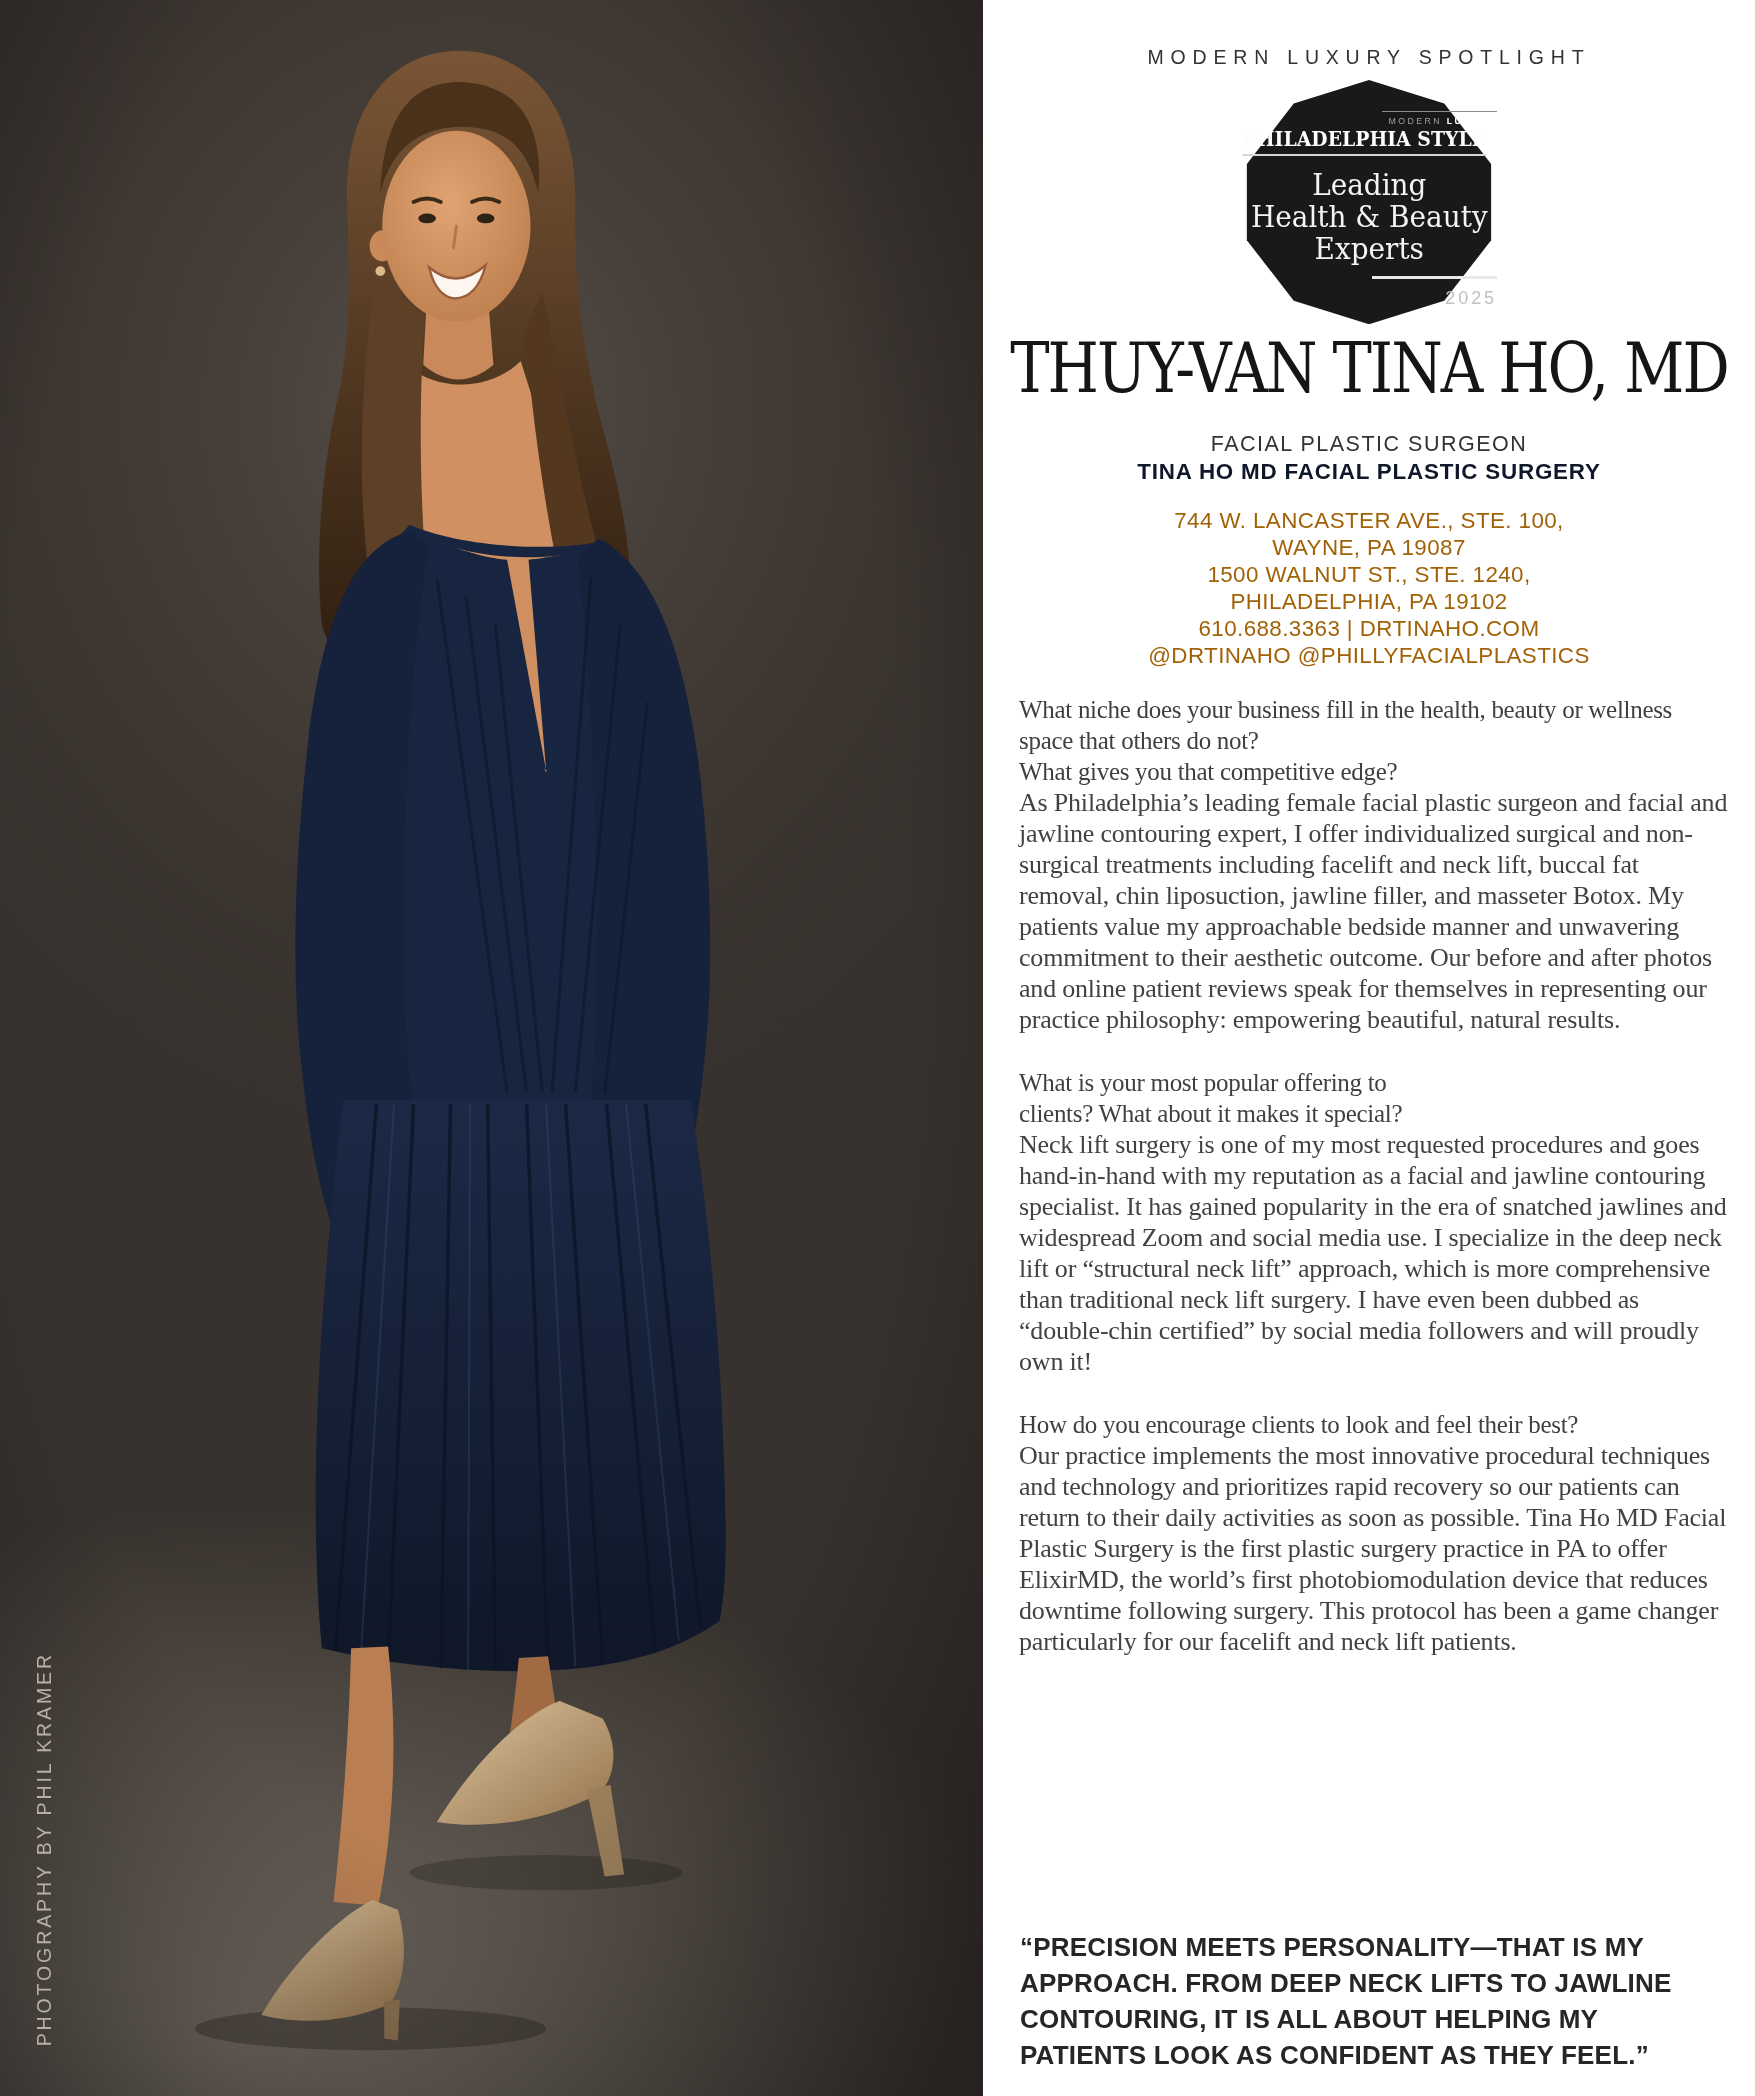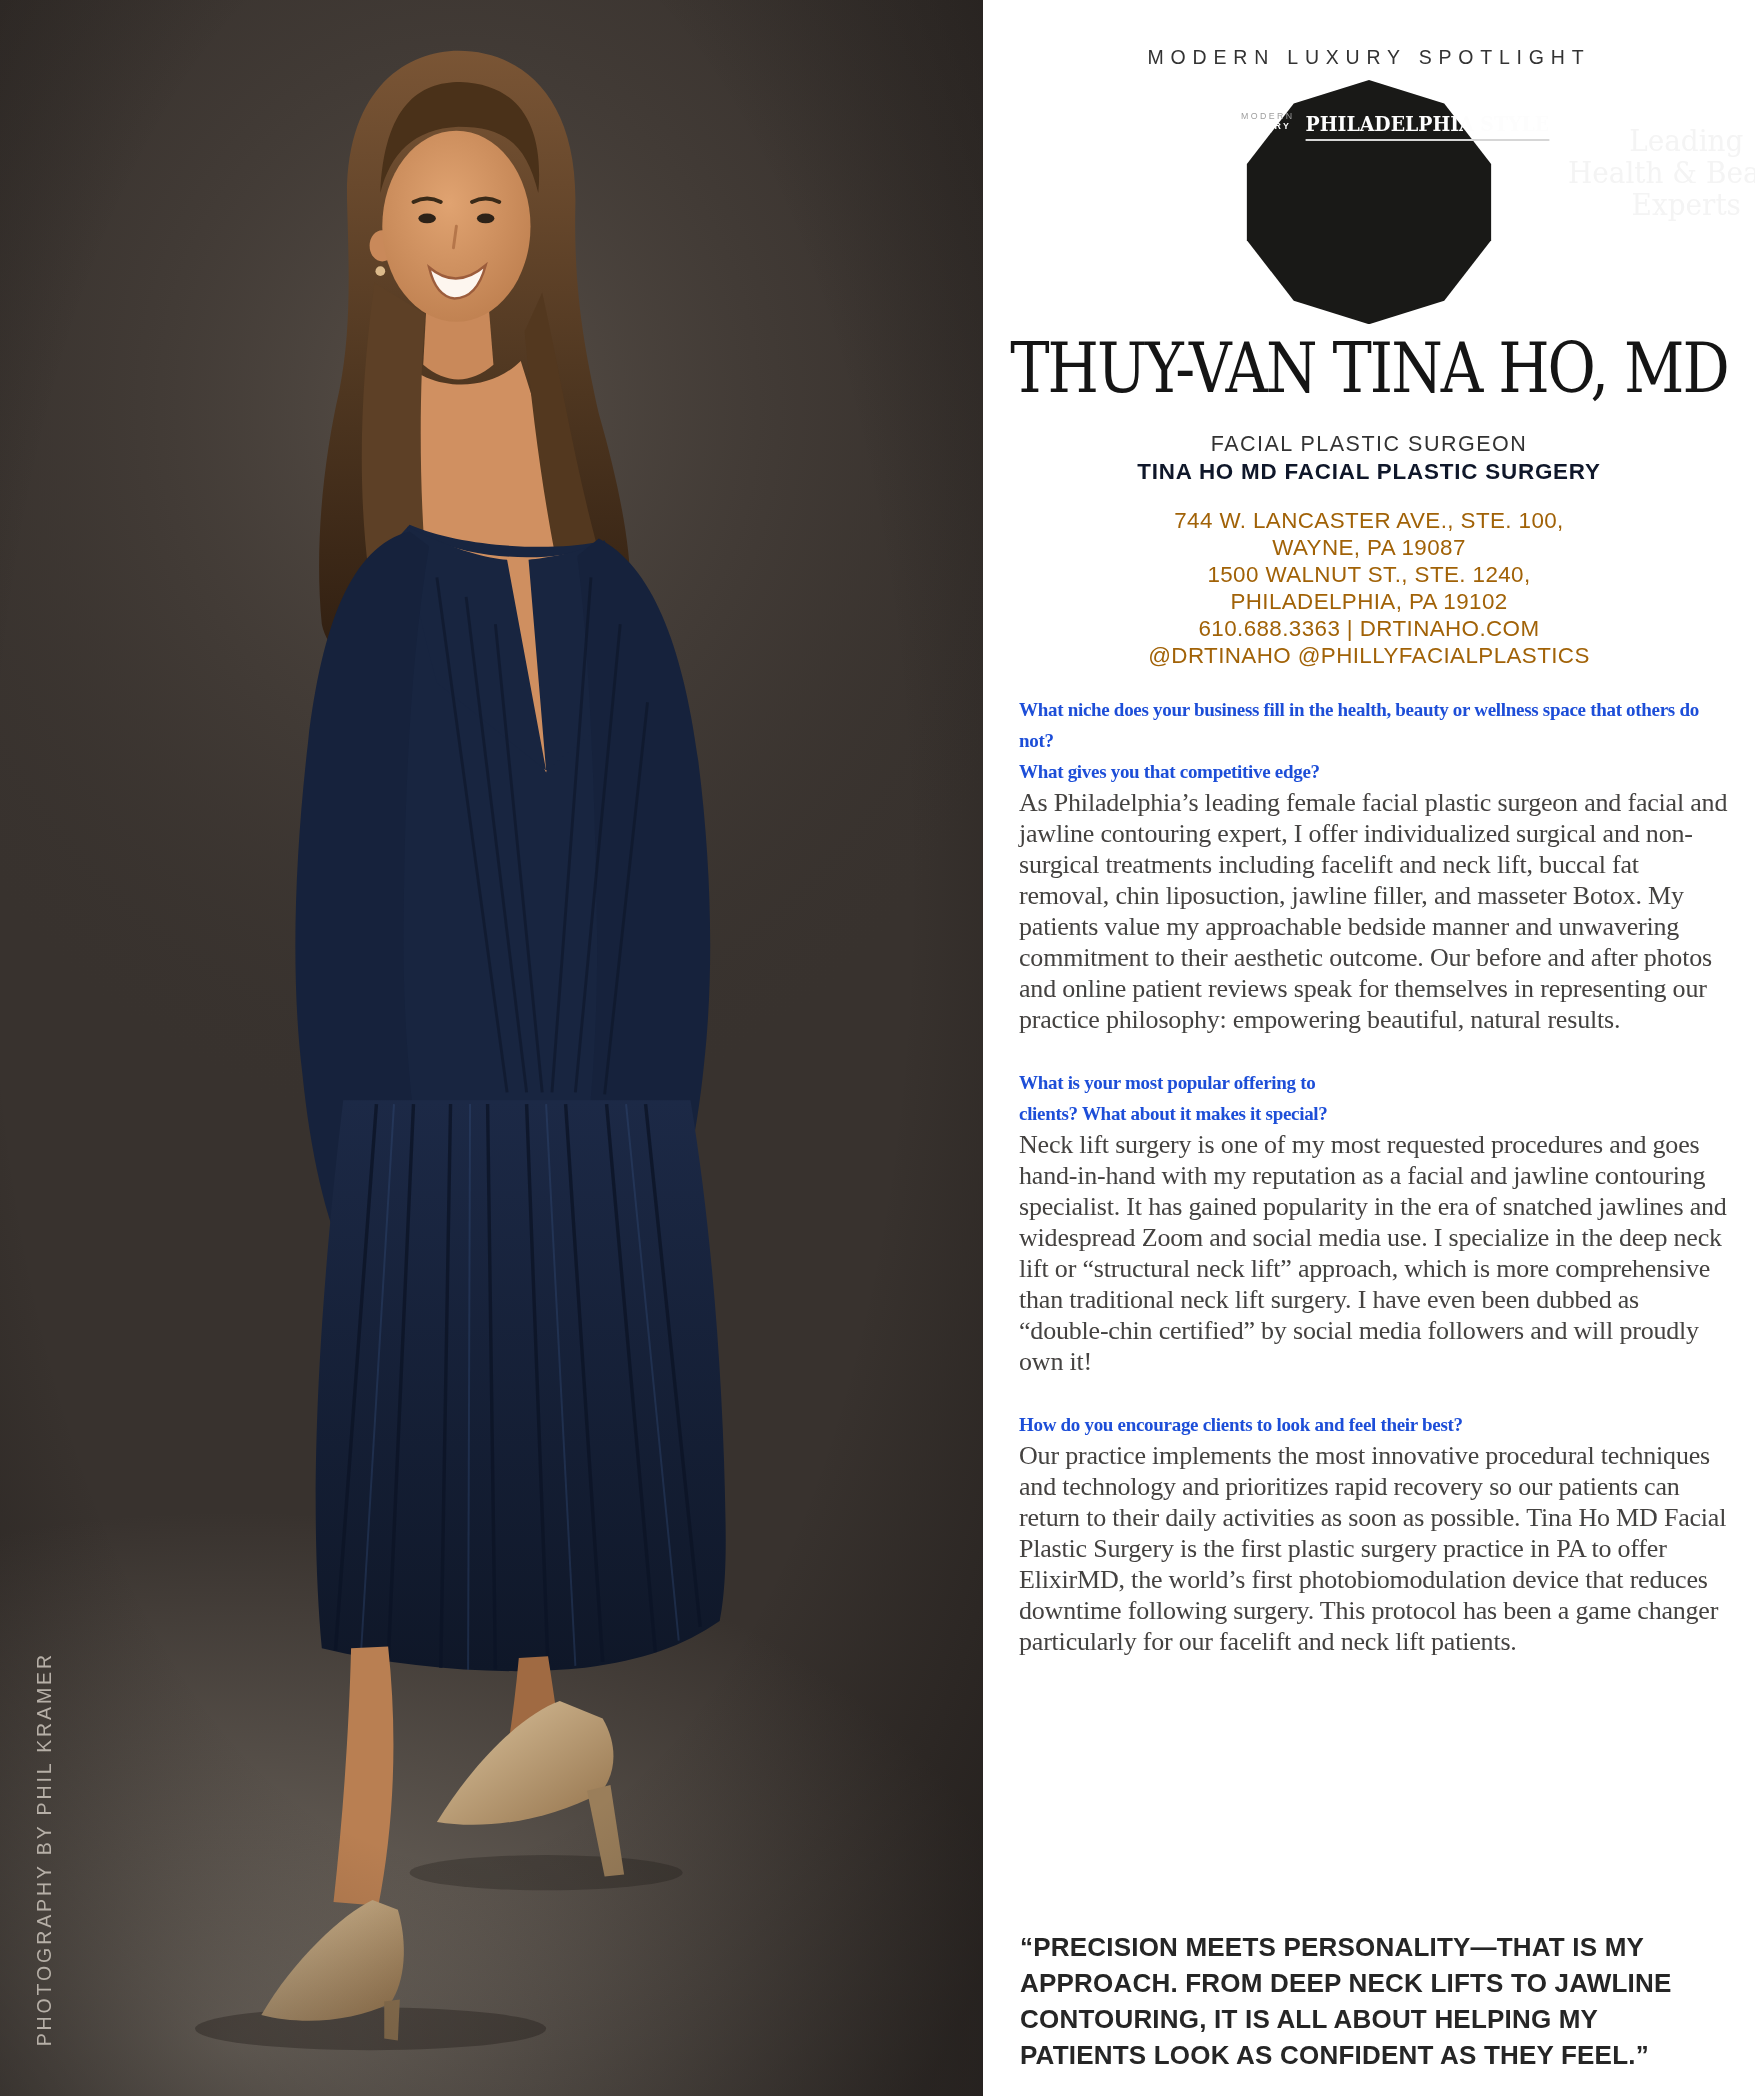--- a/index.html
+++ b/index.html
@@ -13,21 +13,21 @@
           font-size:19.5px;letter-spacing:2.9px;color:#b6afa7;}
 
   
   .right{position:absolute;left:983px;top:0;width:772px;height:1585px;}
   .eyebrow{position:absolute;top:46px;left:0;width:100%;text-align:center;
            font-size:19.5px;letter-spacing:6.8px;color:#333;white-space:nowrap;}
 
   
   .badge{position:absolute;top:80px;left:50%;transform:translateX(-50%);width:256px;height:244px;}
   .badge svg{position:absolute;inset:0;}
-  .badge-content{position:absolute;inset:0;display:flex;flex-direction:row;align-items:flex-start;
+  .badge-content{position:absolute;inset:0;display:flex;flex-direction:column;align-items:flex-end;
                  padding-top:31px;box-sizing:border-box;color:#fff;}
   .b-topline{width:115px;height:1px;background:#8d8d8d;margin-bottom:3.9px;}
   .b-masthead-top{font-size:8.8px;letter-spacing:2.4px;color:#9e9e9e;}
   .b-masthead-top b{color:#ffffff;}
   .b-masthead{font-family:"DejaVu Serif",serif;font-weight:bold;font-size:20.5px;letter-spacing:0px;
               transform:scaleX(0.92);white-space:nowrap;border-bottom:2px solid #d6d6d6;
               padding-bottom:2.9px;margin-top:1px;color:#fdfdfd;}
   .b-award{font-family:"DejaVu Serif",serif;font-size:30px;line-height:32px;margin-top:13.7px;
            text-align:center;color:#f4f4f4;transform:scaleX(0.93);white-space:nowrap;}
   .b-rule{width:125px;height:2.9px;background:#e9e9e9;margin-top:10.7px;}
@@ -39,22 +39,22 @@
         white-space:nowrap;transform:scaleY(1.16);transform-origin:top center;}
   .role{position:absolute;top:432px;left:0;width:100%;text-align:center;
         font-size:21.5px;letter-spacing:1.5px;color:#333;}
   .practice{position:absolute;top:459px;left:0;width:100%;text-align:center;
         font-size:22.4px;font-weight:bold;letter-spacing:0.8px;color:#0f172a;}
   .contact{position:absolute;top:507px;left:0;width:100%;text-align:center;
         font-size:22.4px;line-height:27px;letter-spacing:0.4px;color:#a16207;}
 
   
   .qa{position:absolute;left:36px;top:694px;width:712px;}
-  .question{font-family:"Liberation Serif","DejaVu Serif",serif;font-weight:bold;
-            font-size:19px;line-height:31px;color:#1d4ed8;letter-spacing:-0.3px;white-space:pre-line;}
+  .question{font-family:"Liberation Serif","DejaVu Serif",serif;font-weight:normal;
+            font-size:25px;line-height:31px;color:#404040;letter-spacing:-0.3px;white-space:pre-line;}
   .answer{font-family:"Liberation Serif","DejaVu Serif",serif;font-size:26px;line-height:31px;
           color:#444240;letter-spacing:-0.2px;margin:0 0 32px 0;}
 
   
   .quote{position:absolute;left:37px;top:1929px;width:687px;font-weight:bold;
          font-size:26px;line-height:36px;letter-spacing:0.2px;color:#262626;}
 </style>
 </head>
 <body>
 

